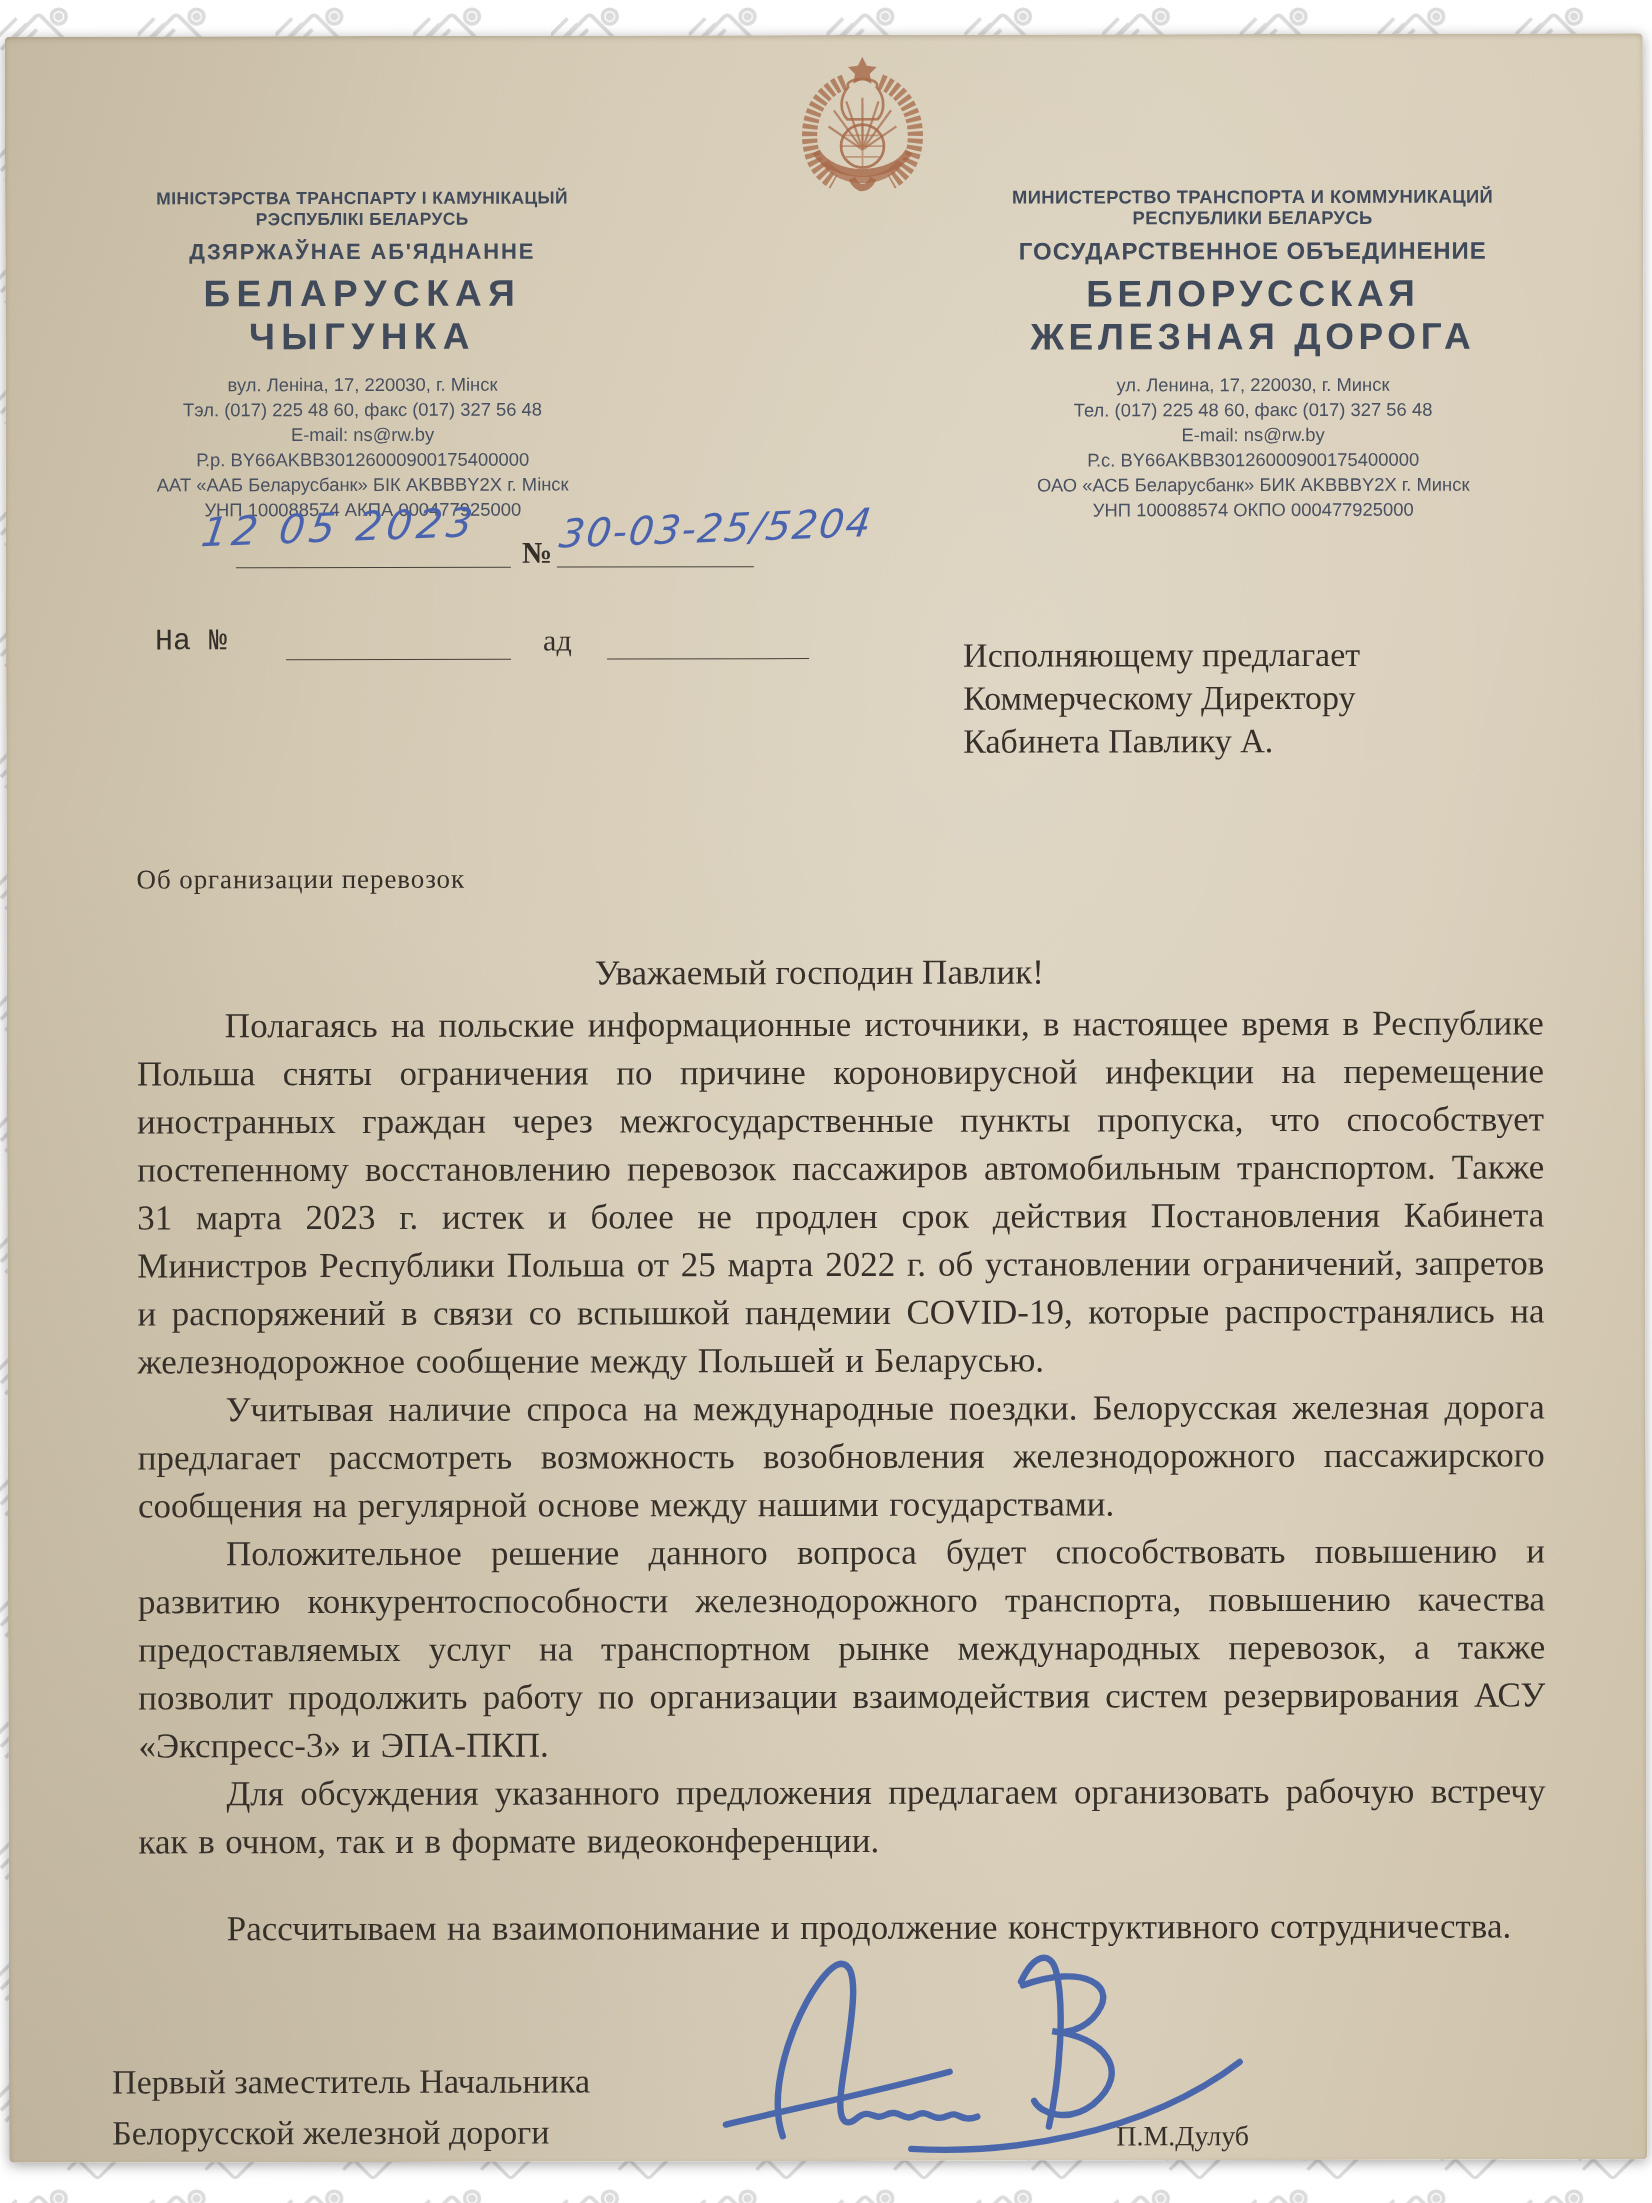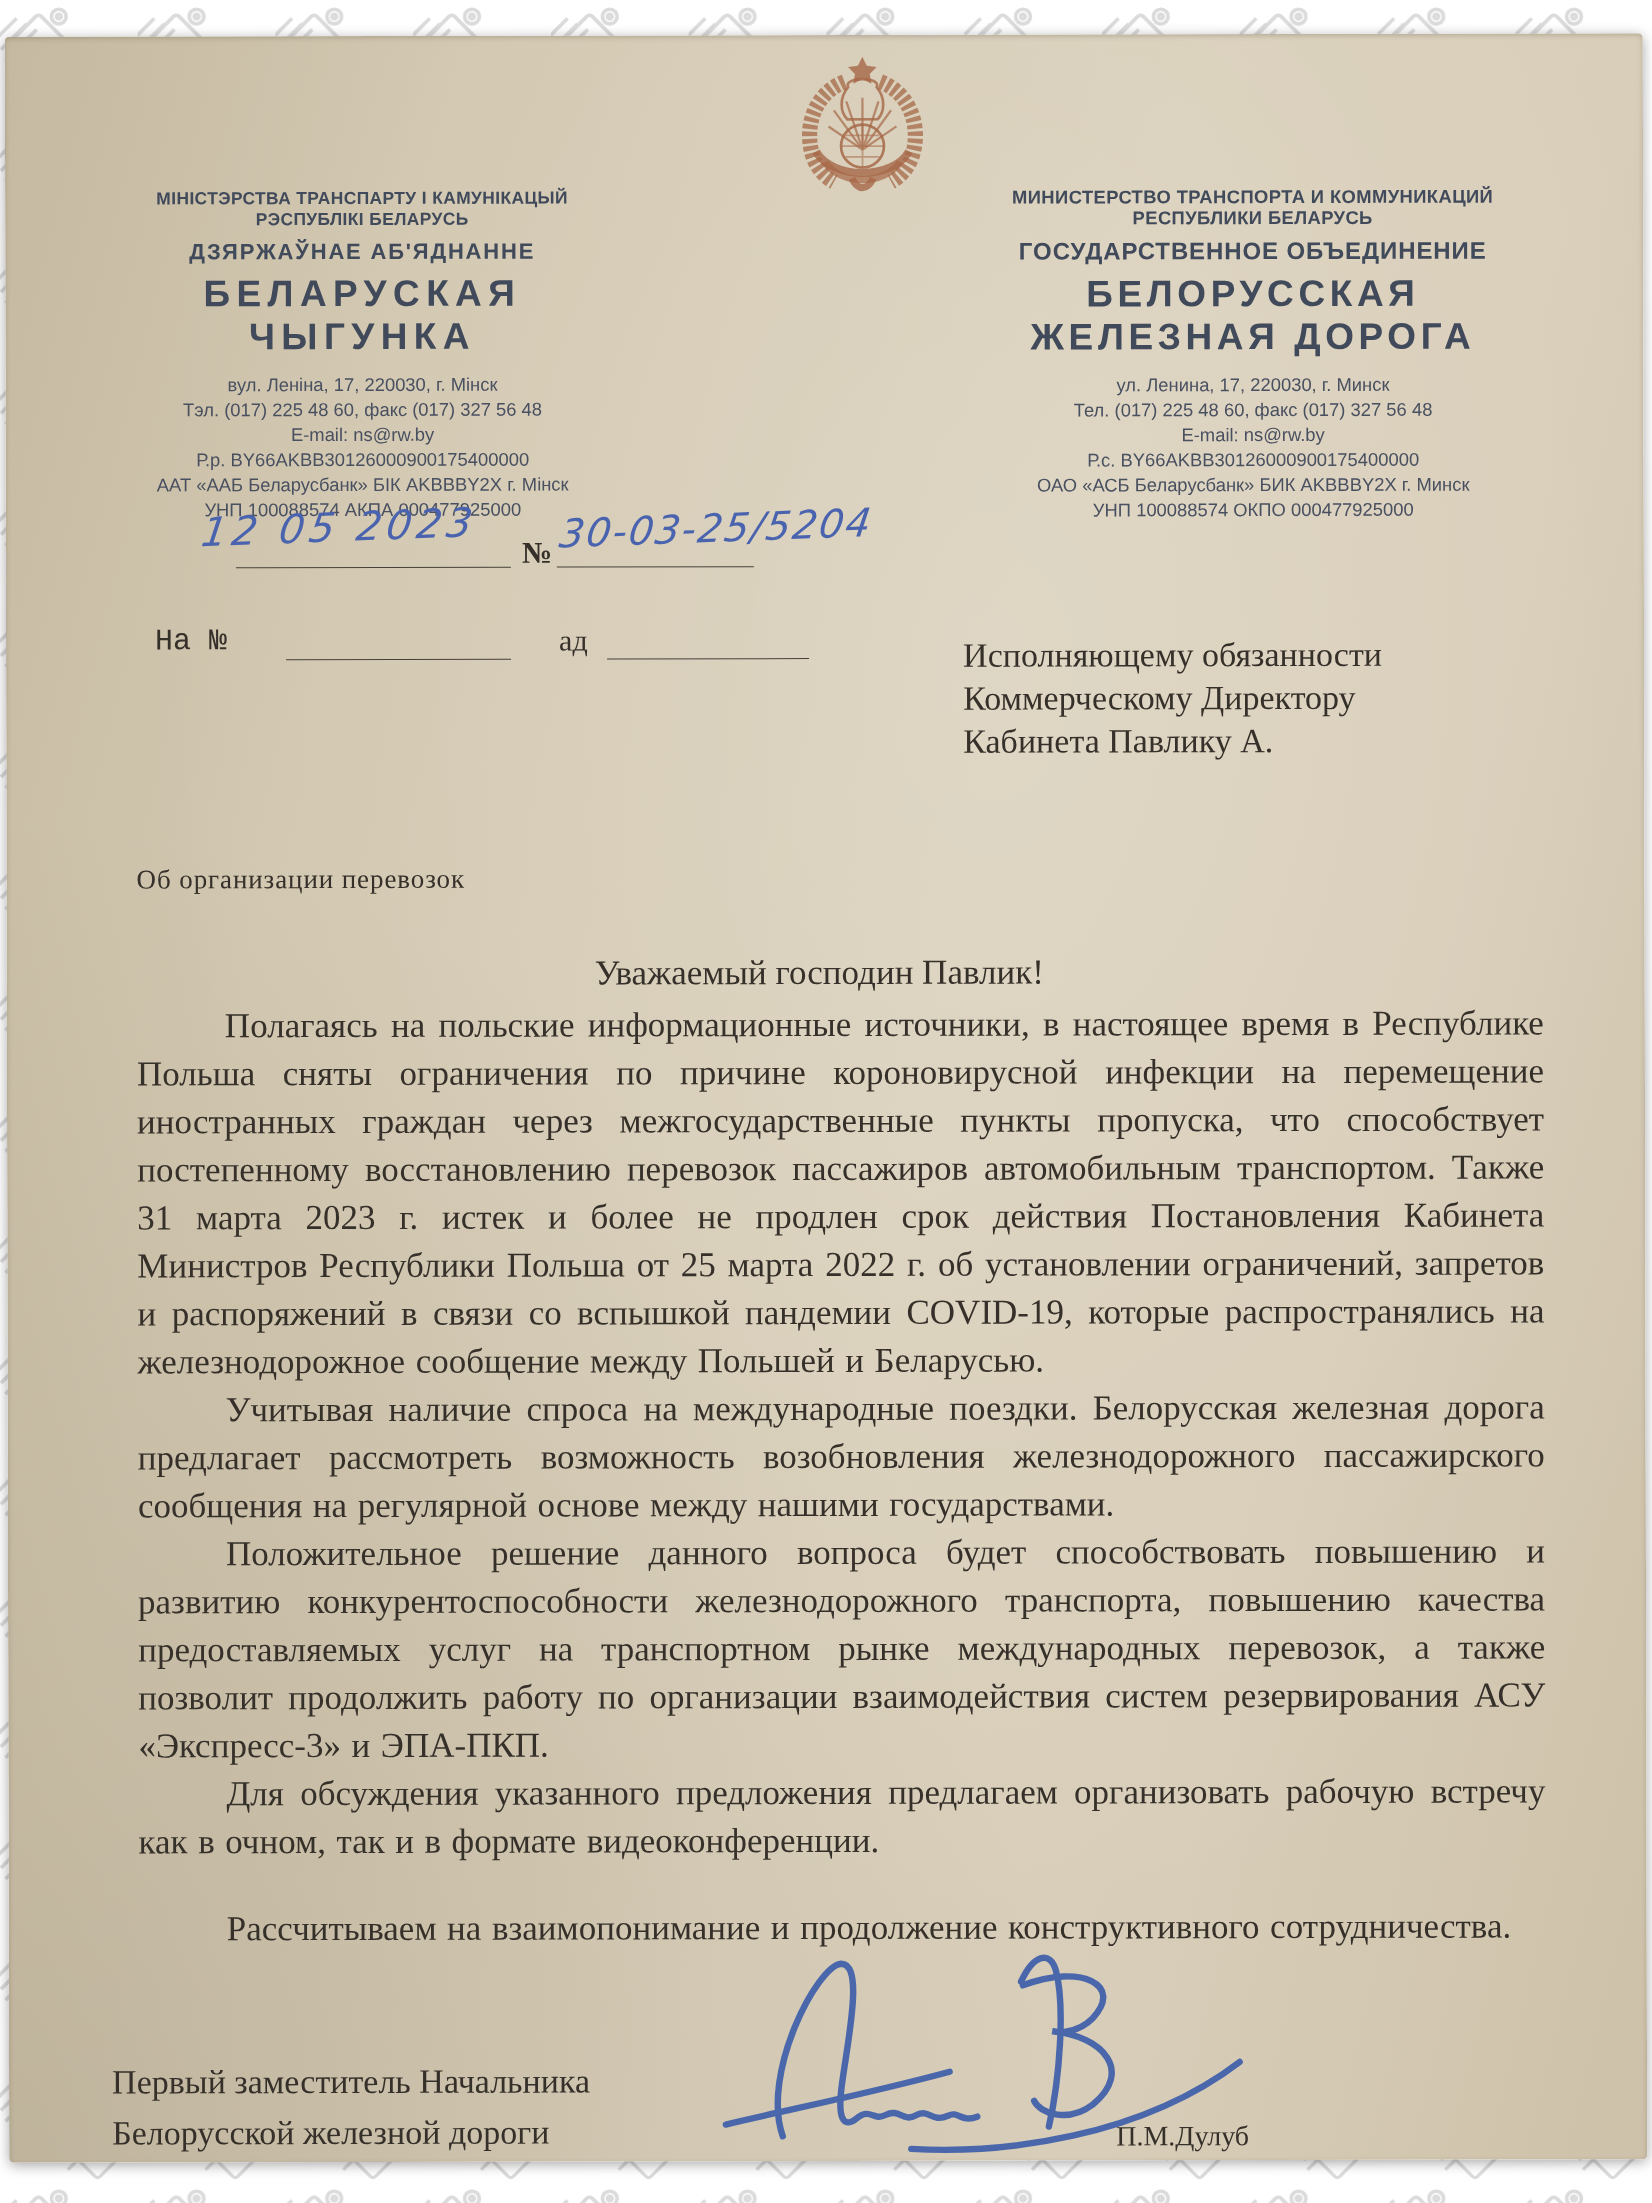--- a/index.html
+++ b/index.html
@@ -135,25 +135,25 @@
   </div>
 
   <div class="abs hand" style="left:193px;top:473px;font-size:40px;">12 05 2023</div>
   <div class="abs refline" style="left:230px;top:531px;width:275px;"></div>
   <div class="abs printed" style="left:516px;top:500px;font-weight:bold;">№</div>
   <div class="abs refline" style="left:551px;top:531px;width:197px;"></div>
   <div class="abs hand" style="left:551px;top:476px;font-size:39px;letter-spacing:1.8px;">30-03-25/5204</div>
 
   <div class="abs printed" style="left:149px;top:588px;font-family:Liberation Mono, monospace;">На №</div>
   <div class="abs refline" style="left:280px;top:623px;width:225px;"></div>
-  <div class="abs printed" style="left:537px;top:588px;margin-left:16px;">ад</div>
+  <div class="abs printed" style="left:537px;top:588px;">ад</div>
   <div class="abs refline" style="left:601px;top:623px;width:202px;"></div>
 
   <div class="abs recipient" style="left:957px;top:599px;">
-    <div>Исполняющему обязанности</div>
+    <div>Исполняющему предлагает</div>
     <div>Коммерческому Директору</div>
     <div>Кабинета Павлику А.</div>
   </div>
 
   <div class="abs subject" style="left:130px;top:828px;">Об организации перевозок</div>
 
   <div class="abs salutation" style="left:110px;top:918px;">Уважаемый господин Павлик!</div>
 
   <div class="abs bodytext" style="left:130px;top:966px;">
     <p>Полагаясь на польские информационные источники, в настоящее время в Республике Польша сняты ограничения по причине короновирусной инфекции на перемещение иностранных граждан через межгосударственные пункты пропуска, что способствует постепенному восстановлению перевозок пассажиров автомобильным транспортом. Также 31 марта 2023 г. истек и более не продлен срок действия Постановления Кабинета Министров Республики Польша от 25 марта 2022 г. об установлении ограничений, запретов и распоряжений в связи со вспышкой пандемии COVID-19, которые распространялись на железнодорожное сообщение между Польшей и Беларусью.</p>

